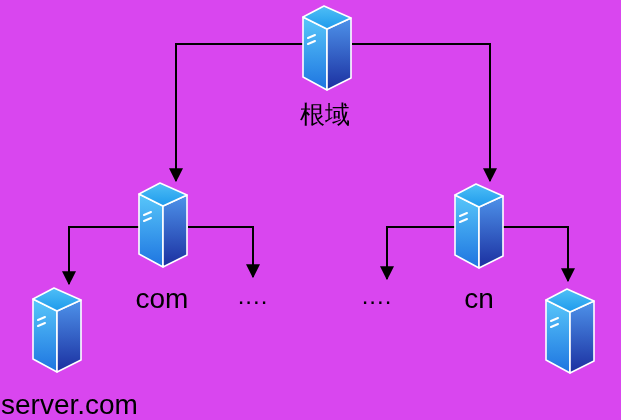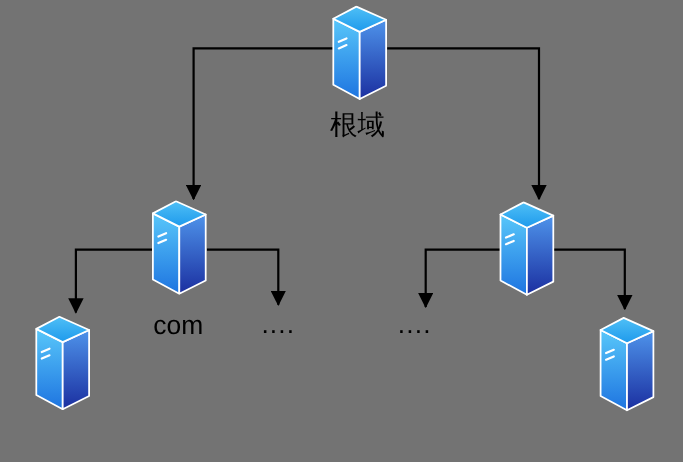--- a/index.html
+++ b/index.html
@@ -5,42 +5,42 @@
   html, body {
     margin: 0;
     padding: 0;
     background: #ffffff;
     font-family: "Liberation Sans", "DejaVu Sans", sans-serif;
   }
   .canvas {
     position: relative;
     width: 621px;
     height: 420px;
-    background: #737373;
+    background: #d946ef;
     overflow: hidden;
   }
   .layer {
     position: absolute;
     left: 0;
     top: 0;
   }
   .node-icon {
     position: absolute;
     width: 54px;
     height: 86px;
   }
   .lbl {
     position: absolute;
     color: #000000;
     white-space: nowrap;
     line-height: 1.1;
   }
   .lbl.center { text-align: center; }
   .lbl-cjk   { font-size: 25px; }
-  .lbl-latin { font-size: 24px; }
+  .lbl-latin { font-size: 28px; }
   .lbl-dots  { font-size: 24px; letter-spacing: 1px; }
 </style>
 </head>
 <body>
 
 <div class="canvas">
 
   <svg width="0" height="0" style="position:absolute" aria-hidden="true">
     <defs>
       <linearGradient id="gTop" x1="0" y1="0" x2="0" y2="1">
@@ -102,16 +102,18 @@
   </svg>
 
   <div class="lbl lbl-cjk center" style="left:265px; top:101px; width:120px">根域</div>
 
   <div class="lbl lbl-latin center" style="left:112px; top:284px; width:100px">com</div>
 
   <div class="lbl lbl-dots center" style="left:203px; top:283px; width:100px">....</div>
 
   <div class="lbl lbl-dots center" style="left:327px; top:283px; width:100px">....</div>
 
+  <div class="lbl lbl-latin center" style="left:429px; top:284px; width:100px">cn</div>
 
+  <div class="lbl lbl-latin" style="left:1px; top:390px">server.com</div>
 
 
 </div>
 
 </body></html>

